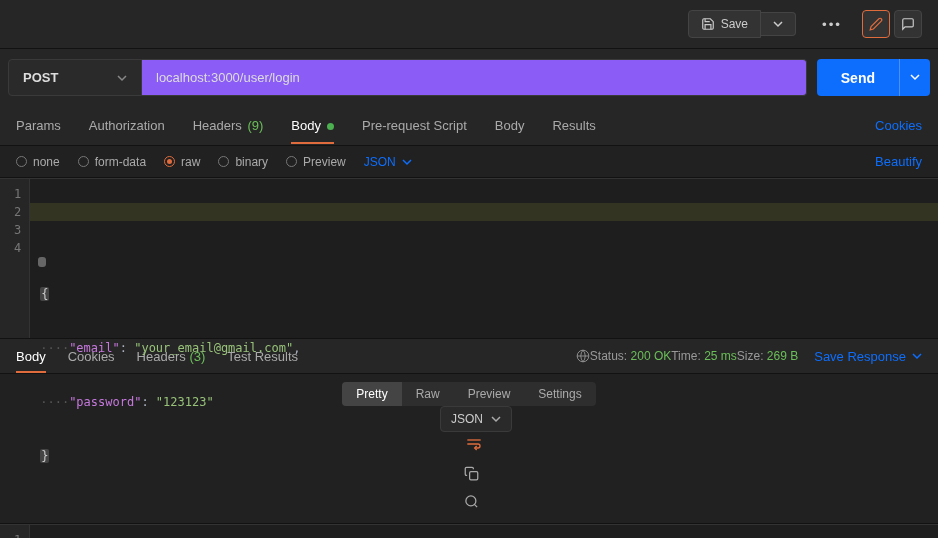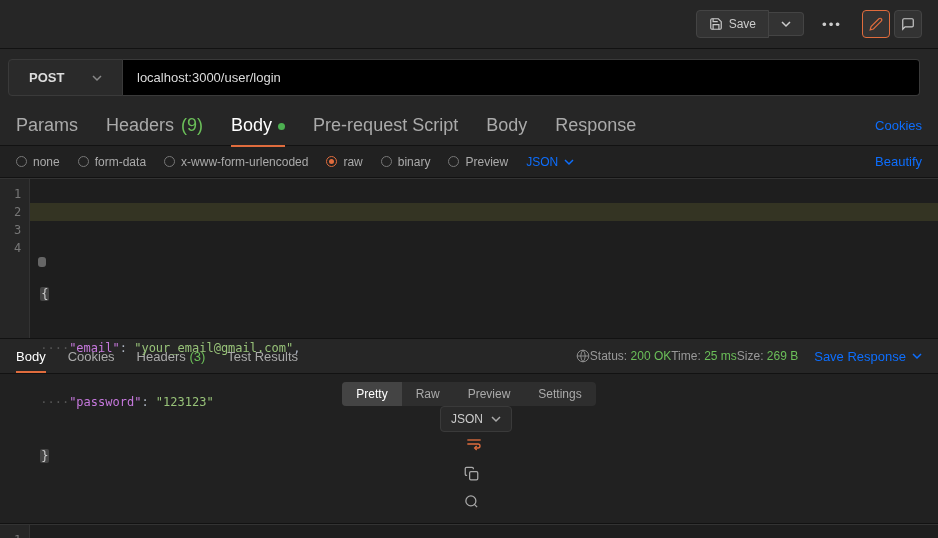--- a/index.html
+++ b/index.html
@@ -16,60 +16,60 @@
   display: flex;
   align-items: center;
   padding: 10px 16px;
   background: #262626;
   border-bottom: 1px solid #121212;
 }
 .breadcrumb { color: #888; font-size: 13px; }
 .breadcrumb .sep { color: #666; margin: 0 6px; }
 .breadcrumb .current { color: #e5e5e5; font-weight: 600; }
 .topbar-spacer { flex: 1; }
-.save-group { display: flex; align-items: center; gap: 0; margin-right: 8px; }
+.save-group { display: flex; align-items: center; gap: 0; margin-right: 16px; }
 .btn {
   background: #333; border: 1px solid #444; color: #ccc;
   padding: 6px 12px; cursor: pointer; display: inline-flex; align-items: center; gap: 6px;
   font-size: 12px; border-radius: 4px;
 }
 .btn-left { border-top-right-radius: 0; border-bottom-right-radius: 0; }
 .btn-right { border-top-left-radius: 0; border-bottom-left-radius: 0; border-left: none; }
 .icon-btn { background: #333; border: 1px solid #444; color: #ccc; width: 28px; height: 28px; display: inline-flex; align-items: center; justify-content: center; border-radius: 4px; cursor: pointer; margin-left: 4px; }
 .icon-btn.orange { border-color: #e06c3d; color: #e06c3d; }
 
 .req-row { display: flex; padding: 10px 8px; gap: 0; background: #262626; }
 .method-select {
   background: #2a2a2a; border: 1px solid #3a3a3a; color: #ddd;
-  padding: 10px 20px; width: 115px; font-weight: 600; font-size: 13px;
+  padding: 10px 14px; width: 134px; font-weight: 600; font-size: 13px;
   border-top-left-radius: 4px; border-bottom-left-radius: 4px;
   display: flex; align-items: center; justify-content: space-between; cursor: pointer;
 }
 .url-input {
-  flex: 1; background: #000000; border: 1px solid #3a3a3a; border-left: none;
+  flex: 1; background: #8b5cf6; border: 1px solid #3a3a3a; border-left: none;
   color: #ddd; padding: 10px 14px; font-size: 13px; outline: none;
   border-top-right-radius: 4px; border-bottom-right-radius: 4px; margin-right: 10px;
 }
 .send-group { display: flex; }
 .send-btn {
   background: #0d6efd; color: #fff; border: none; padding: 10px 24px;
   font-weight: 600; font-size: 14px; cursor: pointer;
   border-top-left-radius: 4px; border-bottom-left-radius: 4px;
 }
 .send-drop {
   background: #0d6efd; color: #fff; border: none; border-left: 1px solid rgba(255,255,255,0.25);
   padding: 10px 10px; cursor: pointer;
   border-top-right-radius: 4px; border-bottom-right-radius: 4px;
 }
 
 .tabs-row {
   display: flex; align-items: center; padding: 0 16px; background: #262626;
   border-bottom: 1px solid #121212; height: 40px;
 }
-.tab { color: #aaa; padding: 10px 0; margin-right: 28px; cursor: pointer; position: relative; font-size: 18px; }
+.tab { color: #aaa; padding: 10px 0; margin-right: 28px; cursor: pointer; position: relative; font-size: 13px; }
 .tab .count { color: #6bbf59; margin-left: 2px; }
 .tab.active { color: #fff; }
 .tab.active::after {
   content: ""; position: absolute; left: 0; right: 0; bottom: -1px; height: 2px; background: #e06c3d;
 }
 .tab .dot-green { display:inline-block; width:7px; height:7px; background:#4caf50; border-radius:50%; margin-left:6px; vertical-align:middle; }
 .tabs-row .spacer { flex: 1; }
 .link-blue { color: #0d6efd; cursor: pointer; font-size: 13px; }
 
 .body-type-row {
@@ -162,45 +162,52 @@
 </div>
 
 <div class="req-row">
   <div class="method-select">
     <span>POST</span>
     <svg class="chev" viewBox="0 0 10 6" fill="none" stroke="#888" stroke-width="1.5">
         <path d="M1 1l4 4 4-4"></path>
       </svg>
   </div>
   <input class="url-input" value="localhost:3000/user/login" style="">
+  <div class="send-group">
+    <button class="send-btn">
+      <span>Send</span>
+    </button>
+    <button class="send-drop">
+      <svg class="chev" viewBox="0 0 10 6" fill="none" stroke="#fff" stroke-width="1.5">
+          <path d="M1 1l4 4 4-4"></path>
+        </svg>
+    </button>
+  </div>
 </div>
 
 <div class="tabs-row">
   <div class="tab"><span>Params</span></div>
+  <div class="tab"><span>Authorization</span></div>
   <div class="tab"><span>Headers</span> <span class="count">(9)</span></div>
   <div class="tab active"><span>Body</span><span class="dot-green"></span></div>
   <div class="tab"><span>Pre-request Script</span></div>
   <div class="tab"><span>Body</span></div>
-  <div class="tab"><span>Response</span></div>
+  <div class="tab"><span>Results</span></div>
   <div class="spacer"></div>
   <div class="link-blue">Cookies</div>
 </div>
 
 <div class="body-type-row">
   <label class="radio">
       <span class="circle"></span>
       <span>none</span>
     </label>
   <label class="radio">
       <span class="circle"></span>
       <span>form-data</span>
-    </label>
-  <label class="radio">
-      <span class="circle"></span>
-      <span>x-www-form-urlencoded</span>
     </label>
   <label class="radio selected">
       <span class="circle"></span>
       <span>raw</span>
     </label>
   <label class="radio">
       <span class="circle"></span>
       <span>binary</span>
     </label>
   <label class="radio">

